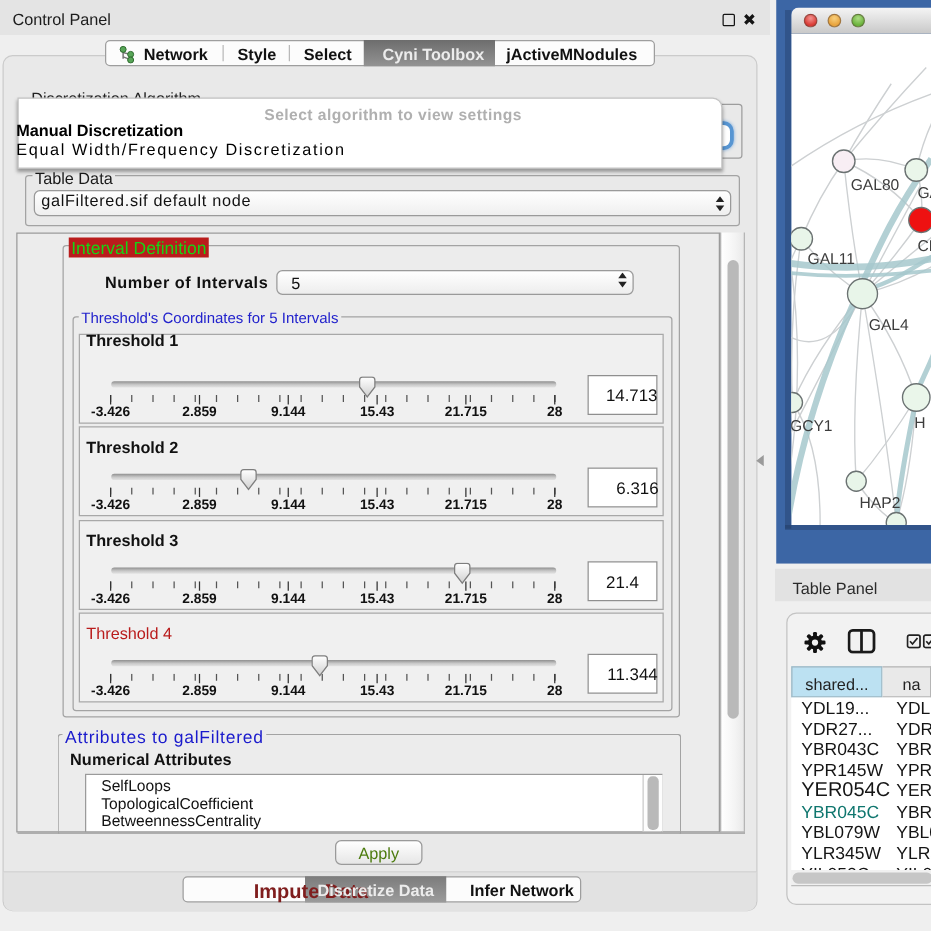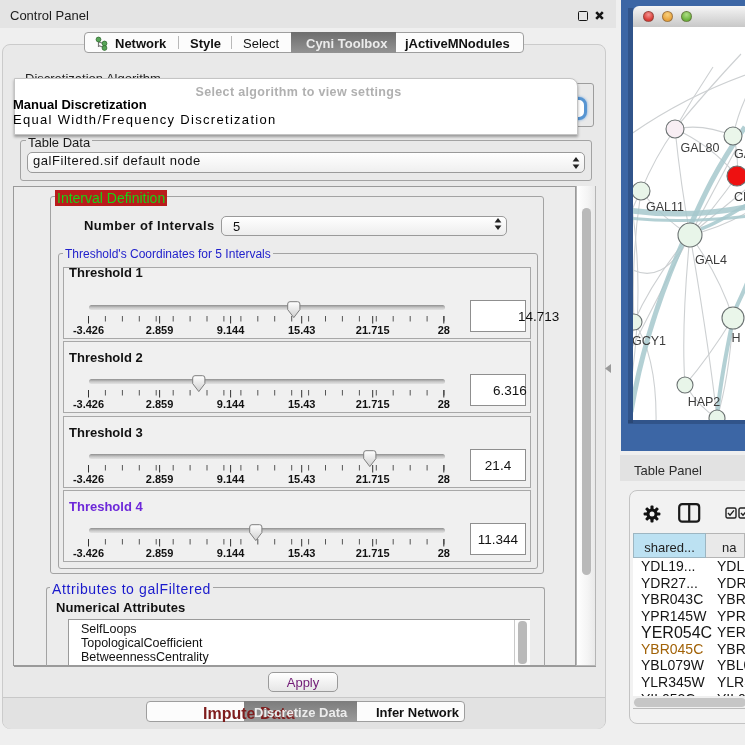--- a/index.html
+++ b/index.html
@@ -20,21 +20,21 @@
 <div class="a" style="left:178px;top:36px;width:1px;height:13px;background:#b9b9b9;"></div>
 <div class="a" style="left:231px;top:36px;width:1px;height:13px;background:#b9b9b9;"></div>
 <svg class="a" style="left:94px;top:35px" width="16" height="16">
 <path d="M4.5 5 V12 M4.5 7 L10 8.5 M4.5 10.5 L10 12.5" stroke="#777" stroke-width="1.2" fill="none"></path>
 <circle cx="4.5" cy="4.5" r="2.4" fill="#57a557" stroke="#2e6b2e" stroke-width=".8"></circle>
 <circle cx="10.5" cy="8.5" r="2.4" fill="#57a557" stroke="#2e6b2e" stroke-width=".8"></circle>
 <circle cx="10.5" cy="13" r="2.4" fill="#57a557" stroke="#2e6b2e" stroke-width=".8"></circle>
 </svg>
 <div class="txt" style="left:115px;top:36px;font-size:13px;font-weight:bold;color:#111;">Network</div>
 <div class="txt" style="left:190px;top:36px;font-size:13px;font-weight:bold;color:#111;">Style</div>
-<div class="txt" style="left:243px;top:36px;font-size:13px;font-weight:normal;color:#111;">Select</div>
+<div class="txt" style="left:243px;top:36px;font-size:13px;font-weight:bold;color:#111;">Select</div>
 <div class="txt" style="left:306px;top:36px;font-size:13px;font-weight:bold;color:#ececec;">Cyni Toolbox</div>
 <div class="txt" style="left:405px;top:36px;font-size:13px;font-weight:bold;color:#111;">jActiveMNodules</div>
 <div class="txt" style="left:25px;top:71px;font-size:13px;color:#222;">Discretization Algorithm</div>
 <div class="a" style="left:500px;top:83px;width:92px;height:42px;border:1px solid #9d9d9d;border-radius:3px;"></div>
 <div class="a" style="left:545px;top:97px;width:42px;height:23px;border-radius:8px;border:3px solid #5795d2;box-shadow:0 0 3px #6ea4dd;background:#fff;box-sizing:border-box;"></div>
 <div class="a" style="left:20px;top:140px;width:572px;height:41px;border:1px solid #a3a3a3;border-radius:3px;box-sizing:border-box;"></div>
 <div class="txt" style="left:26px;top:135px;font-size:13px;color:#1a1a1a;background:#e9e9e9;padding:0 2px;">Table Data</div>
 <div class="a" style="left:27px;top:152px;width:558px;height:21px;background:linear-gradient(#ffffff,#efefef);border:1px solid #9a9a9a;border-radius:5px;box-sizing:border-box;"></div>
 <div class="txt" style="left:33px;top:152.5px;font-size:13px;letter-spacing:.55px;color:#111;">galFiltered.sif default node</div>
 <svg class="a" style="left:571px;top:157px" width="10" height="13">
@@ -97,21 +97,21 @@
 <svg class="a" style="left:287px;top:300.5px" width="14" height="18">
 <defs>
       <linearGradient id="th0" x1="0" y1="0" x2="0" y2="1">
         <stop offset="0" stop-color="#ffffff"></stop>
         <stop offset="1" stop-color="#cfcfcf"></stop>
       </linearGradient>
     </defs>
 <path d="M3 .7 H10.6 Q12.9 .7 12.9 3 V8.6 L6.8 16.6 L.7 8.6 V3 Q.7 .7 3 .7 Z" fill="url(#th0)" stroke="#7e7e7e" stroke-width="1"></path>
   </svg>
 <div class="a" style="left:470px;top:300px;width:56px;height:32px;background:#fff;border:1px solid #8f8f8f;box-sizing:border-box;"></div>
-<div class="txt" style="left:470px;top:309px;width:56px;text-align:left;font-size:13.5px;color:#111;margin-left:48px;">14.713</div>
+<div class="txt" style="left:470px;top:309px;width:56px;text-align:right;font-size:13.5px;color:#111;">14.713</div>
 <div class="a" style="left:63px;top:341px;width:468px;height:72px;background:#f0f0f0;border:1px solid #a8a8a8;box-sizing:border-box;"></div>
 <div class="txt" style="left:69px;top:350px;font-size:13px;font-weight:bold;color:#111;">Threshold 2</div>
 <div class="a" style="left:88.5px;top:379px;width:356px;height:5px;border-radius:3px;background:linear-gradient(#8f8f8f,#c9c9c9 55%,#e3e3e3);"></div>
 <svg class="a" style="left:63px;top:390px" width="468" height="9">
     <line x1="25.5" y1="0" x2="25.5" y2="5.5" stroke="#555" stroke-width="1"></line>
     <line x1="42.4" y1="0" x2="42.4" y2="5.5" stroke="#555" stroke-width="1"></line>
     <line x1="59.4" y1="0" x2="59.4" y2="5.5" stroke="#555" stroke-width="1"></line>
     <line x1="76.3" y1="0" x2="76.3" y2="5.5" stroke="#555" stroke-width="1"></line>
     <line x1="93.2" y1="0" x2="93.2" y2="5.5" stroke="#555" stroke-width="1"></line>
     <line x1="110.2" y1="0" x2="110.2" y2="5.5" stroke="#555" stroke-width="1"></line>
@@ -199,21 +199,21 @@
       <linearGradient id="th2" x1="0" y1="0" x2="0" y2="1">
         <stop offset="0" stop-color="#ffffff"></stop>
         <stop offset="1" stop-color="#cfcfcf"></stop>
       </linearGradient>
     </defs>
 <path d="M3 .7 H10.6 Q12.9 .7 12.9 3 V8.6 L6.8 16.6 L.7 8.6 V3 Q.7 .7 3 .7 Z" fill="url(#th2)" stroke="#7e7e7e" stroke-width="1"></path>
   </svg>
 <div class="a" style="left:470px;top:449px;width:56px;height:32px;background:#fff;border:1px solid #8f8f8f;box-sizing:border-box;"></div>
 <div class="txt" style="left:470px;top:458px;width:56px;text-align:center;font-size:13.5px;color:#111;">21.4</div>
 <div class="a" style="left:63px;top:490px;width:468px;height:72px;background:#f0f0f0;border:1px solid #a8a8a8;box-sizing:border-box;"></div>
-<div class="txt" style="left:69px;top:499px;font-size:13px;font-weight:bold;color:#6d28d9;">Threshold 4</div>
+<div class="txt" style="left:69px;top:499px;font-size:13px;font-weight:normal;color:#b91c1c;">Threshold 4</div>
 <div class="a" style="left:88.5px;top:528px;width:356px;height:5px;border-radius:3px;background:linear-gradient(#8f8f8f,#c9c9c9 55%,#e3e3e3);"></div>
 <svg class="a" style="left:63px;top:539px" width="468" height="9">
     <line x1="25.5" y1="0" x2="25.5" y2="5.5" stroke="#555" stroke-width="1"></line>
     <line x1="42.4" y1="0" x2="42.4" y2="5.5" stroke="#555" stroke-width="1"></line>
     <line x1="59.4" y1="0" x2="59.4" y2="5.5" stroke="#555" stroke-width="1"></line>
     <line x1="76.3" y1="0" x2="76.3" y2="5.5" stroke="#555" stroke-width="1"></line>
     <line x1="93.2" y1="0" x2="93.2" y2="5.5" stroke="#555" stroke-width="1"></line>
     <line x1="110.2" y1="0" x2="110.2" y2="5.5" stroke="#555" stroke-width="1"></line>
     <line x1="127.1" y1="0" x2="127.1" y2="5.5" stroke="#555" stroke-width="1"></line>
     <line x1="144" y1="0" x2="144" y2="5.5" stroke="#555" stroke-width="1"></line>
@@ -247,37 +247,37 @@
 <svg class="a" style="left:248.8px;top:523.5px" width="14" height="18">
 <defs>
       <linearGradient id="th3" x1="0" y1="0" x2="0" y2="1">
         <stop offset="0" stop-color="#ffffff"></stop>
         <stop offset="1" stop-color="#cfcfcf"></stop>
       </linearGradient>
     </defs>
 <path d="M3 .7 H10.6 Q12.9 .7 12.9 3 V8.6 L6.8 16.6 L.7 8.6 V3 Q.7 .7 3 .7 Z" fill="url(#th3)" stroke="#7e7e7e" stroke-width="1"></path>
   </svg>
 <div class="a" style="left:470px;top:523px;width:56px;height:32px;background:#fff;border:1px solid #8f8f8f;box-sizing:border-box;"></div>
-<div class="txt" style="left:470px;top:532px;width:56px;text-align:center;font-size:13.5px;color:#111;">11.344</div>
+<div class="txt" style="left:470px;top:532px;width:72px;text-align:center;font-size:13.5px;color:#111;">11.344</div>
 <div class="a" style="left:46px;top:587px;width:497px;height:79px;border:1px solid #a3a3a3;border-bottom:none;border-radius:3px 3px 0 0;"></div>
 <div class="txt" style="left:50px;top:581px;font-size:14px;letter-spacing:.6px;color:#1a1acc;background:#ececec;padding:0 2px;">Attributes to galFiltered</div>
 <div class="txt" style="left:56px;top:599.5px;font-size:13px;font-weight:bold;letter-spacing:.1px;color:#111;">Numerical Attributes</div>
 <div class="a" style="left:68px;top:619px;width:462px;height:47px;background:#fff;border:1px solid #9a9a9a;box-sizing:border-box;"></div>
 <div class="txt" style="left:81px;top:622px;font-size:12.5px;color:#111;">SelfLoops</div>
 <div class="txt" style="left:81px;top:636px;font-size:12.5px;color:#111;">TopologicalCoefficient</div>
 <div class="txt" style="left:81px;top:650px;font-size:12.5px;color:#111;">BetweennessCentrality</div>
 <div class="a" style="left:514px;top:620px;width:15px;height:45px;background:#fdfdfd;border-left:1px solid #c9c9c9;"></div>
 <div class="a" style="left:518px;top:621px;width:8.5px;height:43px;background:#b9b9b9;border-radius:4px;"></div>
 <div class="a" style="left:14px;top:78px;width:564px;height:57px;background:#fff;border:1px solid #c4c4c4;border-radius:0 8px 0 0;box-shadow:0 2px 3px rgba(0,0,0,.35);box-sizing:border-box;"></div>
-<div class="txt" style="left:8px;top:85px;width:581px;text-align:center;font-size:12.5px;font-weight:bold;letter-spacing:.35px;color:#b0b0b0;">Select algorithm to view settings</div>
+<div class="txt" style="left:24px;top:85px;width:581px;text-align:center;font-size:12.5px;font-weight:bold;letter-spacing:.35px;color:#b0b0b0;">Select algorithm to view settings</div>
 <div class="txt" style="left:13px;top:96.5px;font-size:13px;font-weight:bold;color:#000;">Manual Discretization</div>
 <div class="txt" style="left:13px;top:112px;font-size:13px;letter-spacing:1.3px;color:#000;">Equal Width/Frequency Discretization</div>
 <div class="a" style="left:14px;top:666px;width:582px;height:1px;background:#9a9a9a;"></div>
 <div class="a" style="left:268px;top:672px;width:70px;height:20px;background:linear-gradient(#ffffff,#e6e6e6);border:1px solid #9a9a9a;border-radius:5px;box-sizing:border-box;"></div>
-<div class="txt" style="left:268px;top:675px;width:70px;text-align:center;font-size:13px;color:#701a75;">Apply</div>
+<div class="txt" style="left:268px;top:675px;width:70px;text-align:center;font-size:13px;color:#4d7c0f;">Apply</div>
 <div class="a" style="left:3px;top:697px;width:602px;height:31px;background:#e2e2e2;border-top:1px solid #c8c8c8;border-radius:0 0 8px 8px;"></div>
 <div class="a" style="left:146px;top:701px;width:319px;height:21px;background:#fcfcfc;border:1px solid #9e9e9e;border-radius:4px;box-sizing:border-box;"></div>
 <div class="a" style="left:244px;top:701px;width:113px;height:21px;background:linear-gradient(#7c7c7c,#9b9b9b);"></div>
 <div class="txt" style="left:155px;top:705px;font-size:16px;font-weight:bold;color:#7f1d1d;margin-left:48px;">Impute Data</div>
 <div class="txt" style="left:254px;top:705px;font-size:13px;font-weight:bold;color:#ececec;">Discretize Data</div>
 <div class="txt" style="left:366px;top:705px;font-size:13px;font-weight:bold;color:#111;padding-left:10px;">Infer Network</div>
 <svg class="a" style="left:604px;top:364px" width="8" height="9">
     <path d="M7 0 L1 4.5 L7 9 Z" fill="#9a9a9a"></path>
   </svg>
 <div class="a" style="left:620.5px;top:0;width:124.5px;height:451px;background:#3c66a5;"></div>
@@ -378,21 +378,21 @@
 <div class="txt" style="left:641px;top:558.1px;font-size:14px;color:#151515;">YDL19...</div>
 <div class="txt" style="left:717px;top:558.1px;font-size:14px;color:#151515;">YDL1</div>
 <div class="txt" style="left:641px;top:574.6px;font-size:14px;color:#151515;">YDR27...</div>
 <div class="txt" style="left:717px;top:574.6px;font-size:14px;color:#151515;">YDR2</div>
 <div class="txt" style="left:641px;top:591.2px;font-size:14px;color:#151515;">YBR043C</div>
 <div class="txt" style="left:717px;top:591.2px;font-size:14px;color:#151515;">YBR0</div>
 <div class="txt" style="left:641px;top:607.8px;font-size:14px;color:#151515;">YPR145W</div>
 <div class="txt" style="left:717px;top:607.8px;font-size:14px;color:#151515;">YPR1</div>
 <div class="txt" style="left:641px;top:624.3px;font-size:16px;color:#151515;">YER054C</div>
 <div class="txt" style="left:717px;top:624.3px;font-size:14px;color:#151515;">YER0</div>
-<div class="txt" style="left:641px;top:640.9px;font-size:14px;color:#a16207;">YBR045C</div>
+<div class="txt" style="left:641px;top:640.9px;font-size:14px;color:#0f766e;">YBR045C</div>
 <div class="txt" style="left:717px;top:640.9px;font-size:14px;color:#151515;">YBR0</div>
 <div class="txt" style="left:641px;top:657.4px;font-size:14px;color:#151515;">YBL079W</div>
 <div class="txt" style="left:717px;top:657.4px;font-size:14px;color:#151515;">YBL0</div>
 <div class="txt" style="left:641px;top:674px;font-size:14px;color:#151515;">YLR345W</div>
 <div class="txt" style="left:717px;top:674px;font-size:14px;color:#151515;">YLR3</div>
 <div class="txt" style="left:641px;top:690.5px;font-size:14px;color:#151515;">YIL052C</div>
 <div class="txt" style="left:717px;top:690.5px;font-size:14px;color:#151515;">YIL0</div>
 <div class="a" style="left:633px;top:696px;width:112px;height:12px;background:#f0f0f0;"></div>
 <div class="a" style="left:634px;top:697.5px;width:112px;height:9px;background:#c6c6c6;border-radius:4.5px;"></div>
 <div class="a" style="left:633px;top:708px;width:112px;height:1px;background:#bbb;"></div>

